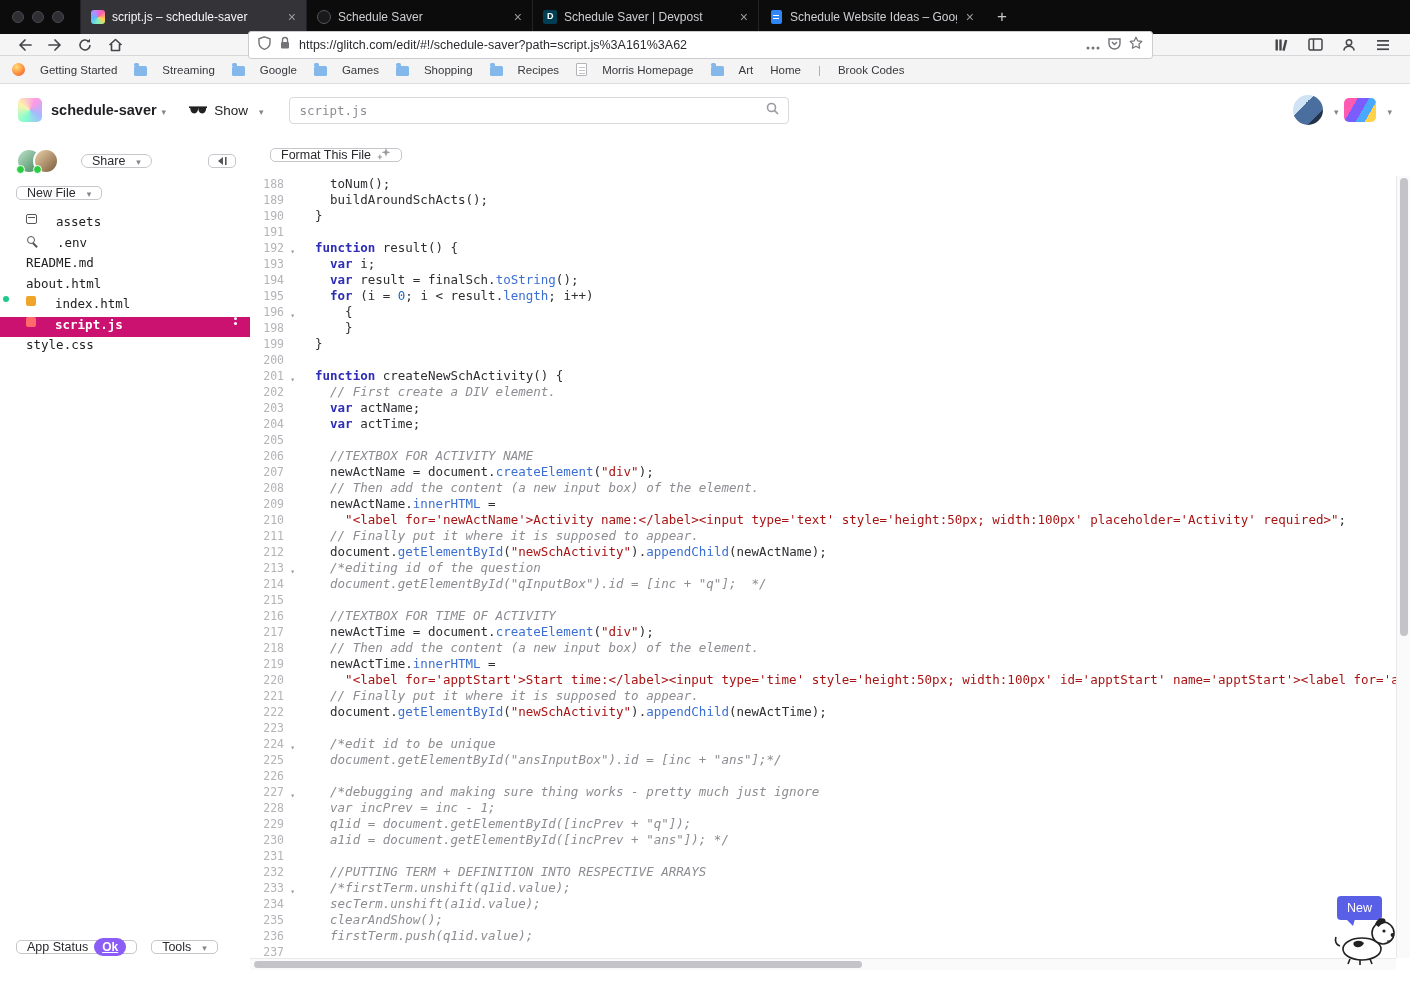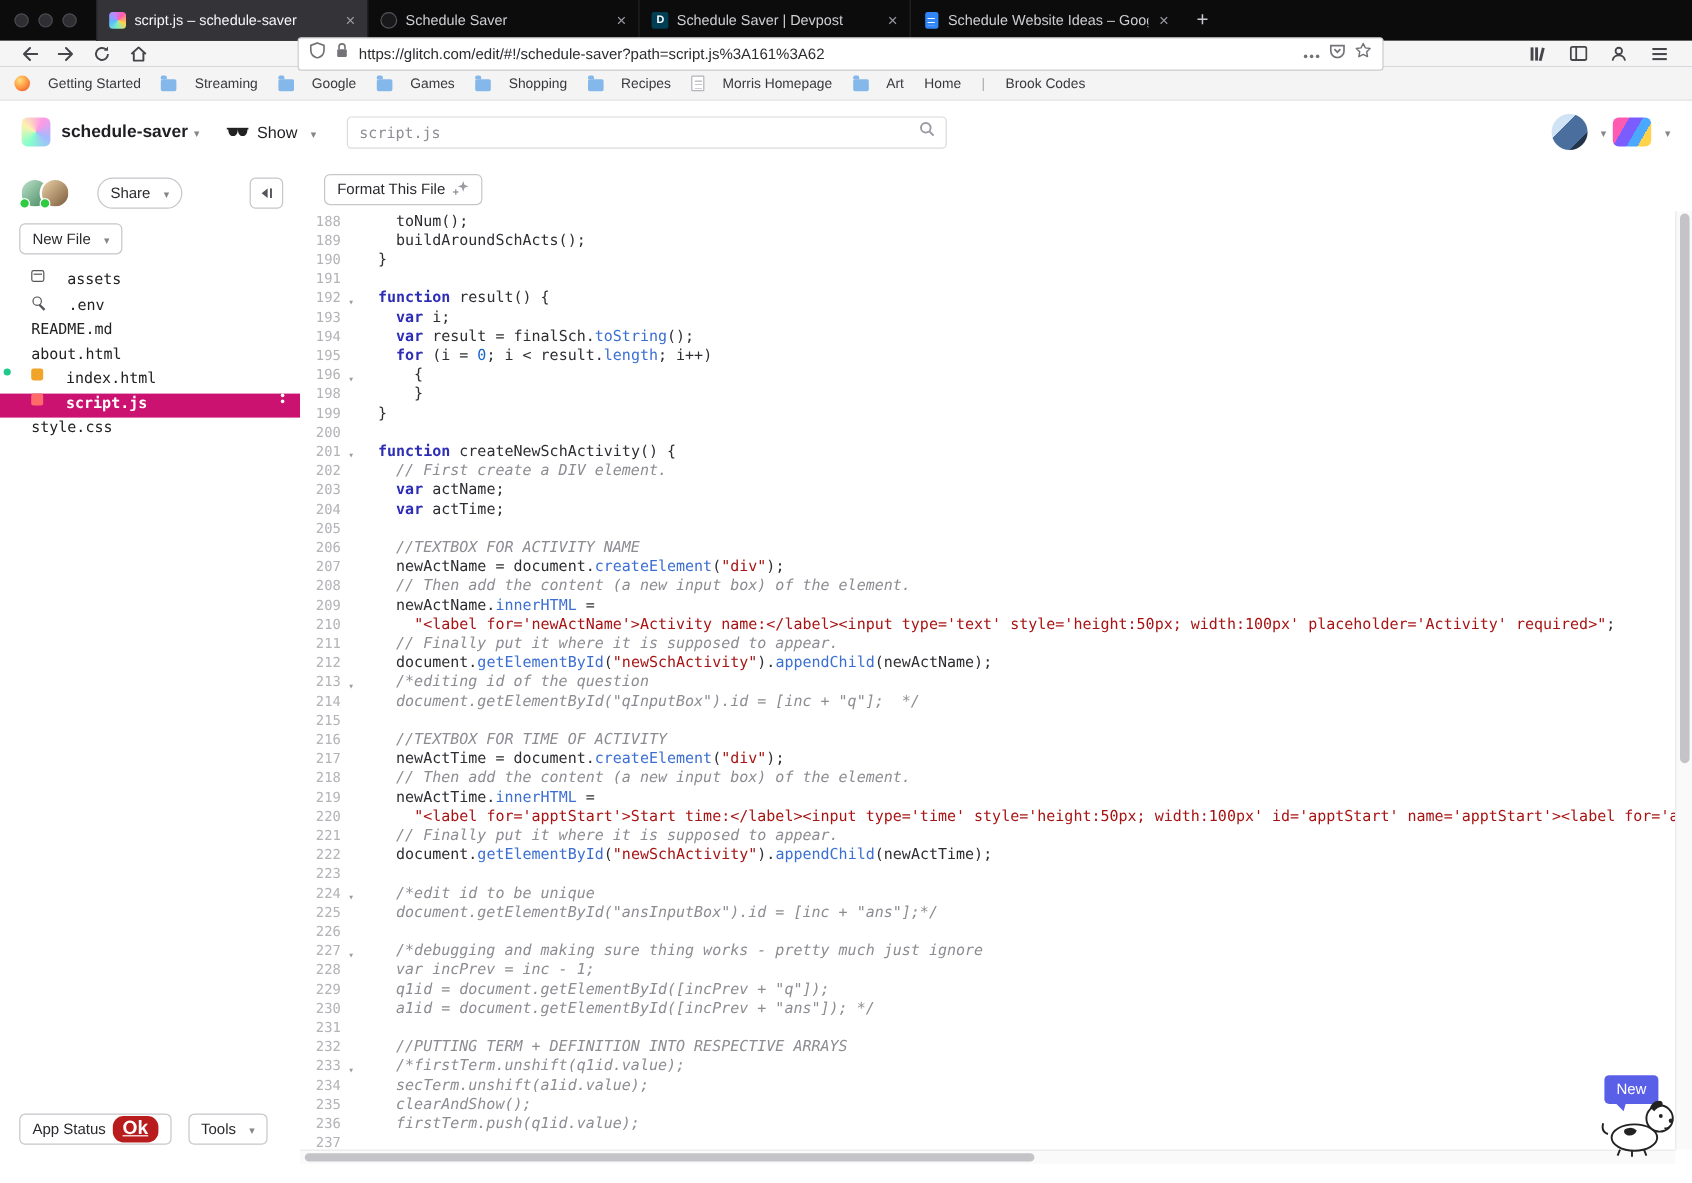--- a/index.html
+++ b/index.html
@@ -73,42 +73,42 @@
   .sidebar { width:250px; flex:none; position:relative; }
   .editor { flex:1; position:relative; overflow:hidden; }
 
   
   .sb-top { display:flex; align-items:center; padding:12px 14px 0 16px; }
   .sb-av { width:26px; height:26px; border-radius:50%; border:2px solid #fff; position:relative; flex:none; }
   .sb-av.a1 { background:linear-gradient(135deg,#bfe3cc,#41855c); }
   .sb-av.a2 { background:linear-gradient(135deg,#ecd2a8,#7a5a3a); margin-left:-9px; }
   .sb-av::after { content:''; position:absolute; left:-2px; bottom:-2px; width:7px; height:7px;
     border-radius:50%; background:#2ecc40; border:1.5px solid #fff; }
-  .gbtn { background:#fff; border:1px solid #c6c6cb; border-radius:5px; height:26px;
+  .gbtn { background:#fff; border:1px solid #c6c6cb; border-radius:5px; height:14px;
     display:inline-flex; align-items:center; gap:6px; padding:0 10px; font-size:12.5px; color:#2a2a2e; }
   .share-btn { margin-left:22px; border-radius:14px; }
   .collapse-btn { margin-left:auto; width:28px; justify-content:center; padding:0; }
   .newfile-btn { margin:12px 0 0 16px; }
   .file-list { margin-top:13px; font-family:"DejaVu Sans Mono", monospace; font-size:12.5px; color:#222; }
   .file-row { height:20.5px; display:flex; align-items:flex-start; gap:19px; padding-left:26px; position:relative; }
   .file-row.selected { background:#cb1270; color:#fff; font-weight:bold; }
   .row-marker { position:absolute; left:3px; width:6px; height:6px; border-radius:50%; background:#1ec98b; }
   .fi { display:inline-block; position:relative; flex:none; }
   .fi-box { width:11px; height:10px; border:1.4px solid #55555a; border-radius:2px; }
   .fi-box::after { content:''; position:absolute; left:1px; right:1px; top:2px; height:1.3px; background:#55555a; }
   .fi-key { width:12px; height:12px; }
   .fi-key::before { content:''; position:absolute; left:1px; top:1px; width:6px; height:6px; border:1.6px solid #55555a; border-radius:50%; }
   .fi-key::after { content:''; position:absolute; left:7px; top:7px; width:6px; height:1.6px; background:#55555a;
     transform:rotate(45deg); transform-origin:left center; }
   .fi-orange { width:10px; height:10px; border-radius:2px; background:#f0a429; }
   .fi-pink { width:10px; height:10px; border-radius:2px; background:#ff6b6b; }
   .kebab { margin-left:auto; margin-right:13px; width:3px; height:3px; border-radius:50%; background:#fff;
     box-shadow:0 -5px 0 #fff, 0 5px 0 #fff; }
   .sb-bottom { position:absolute; left:16px; bottom:16px; display:flex; gap:14px; }
-  .ok-pill { background:#b91c1c; color:#fff; font-size:16px; font-weight:bold; border-radius:9px; padding:2px 8px;text-decoration:underline; }
+  .ok-pill { background:#8b5cf6; color:#fff; font-size:12px; font-weight:bold; border-radius:9px; padding:2px 8px;text-decoration:underline; }
 
   
   .format-row { height:40px; padding:9px 0 0 20px; }
   .code-area { position:absolute; top:40px; left:0; right:14px; bottom:0; overflow:hidden;
     font-family:"DejaVu Sans Mono", monospace; font-size:12.5px; line-height:16px; }
   .cl { display:flex; height:16px; white-space:pre; }
   .ln { width:34px; flex:none; text-align:right; color:#b3b3b8; font-size:11.5px; position:relative; }
   .fold { position:absolute; right:-11px; top:2px; }
   .fold::after { content:"▾"; font-size:8px; color:#9a9aa0; }
   .cd { padding-left:31px; color:#2e2e33; }

